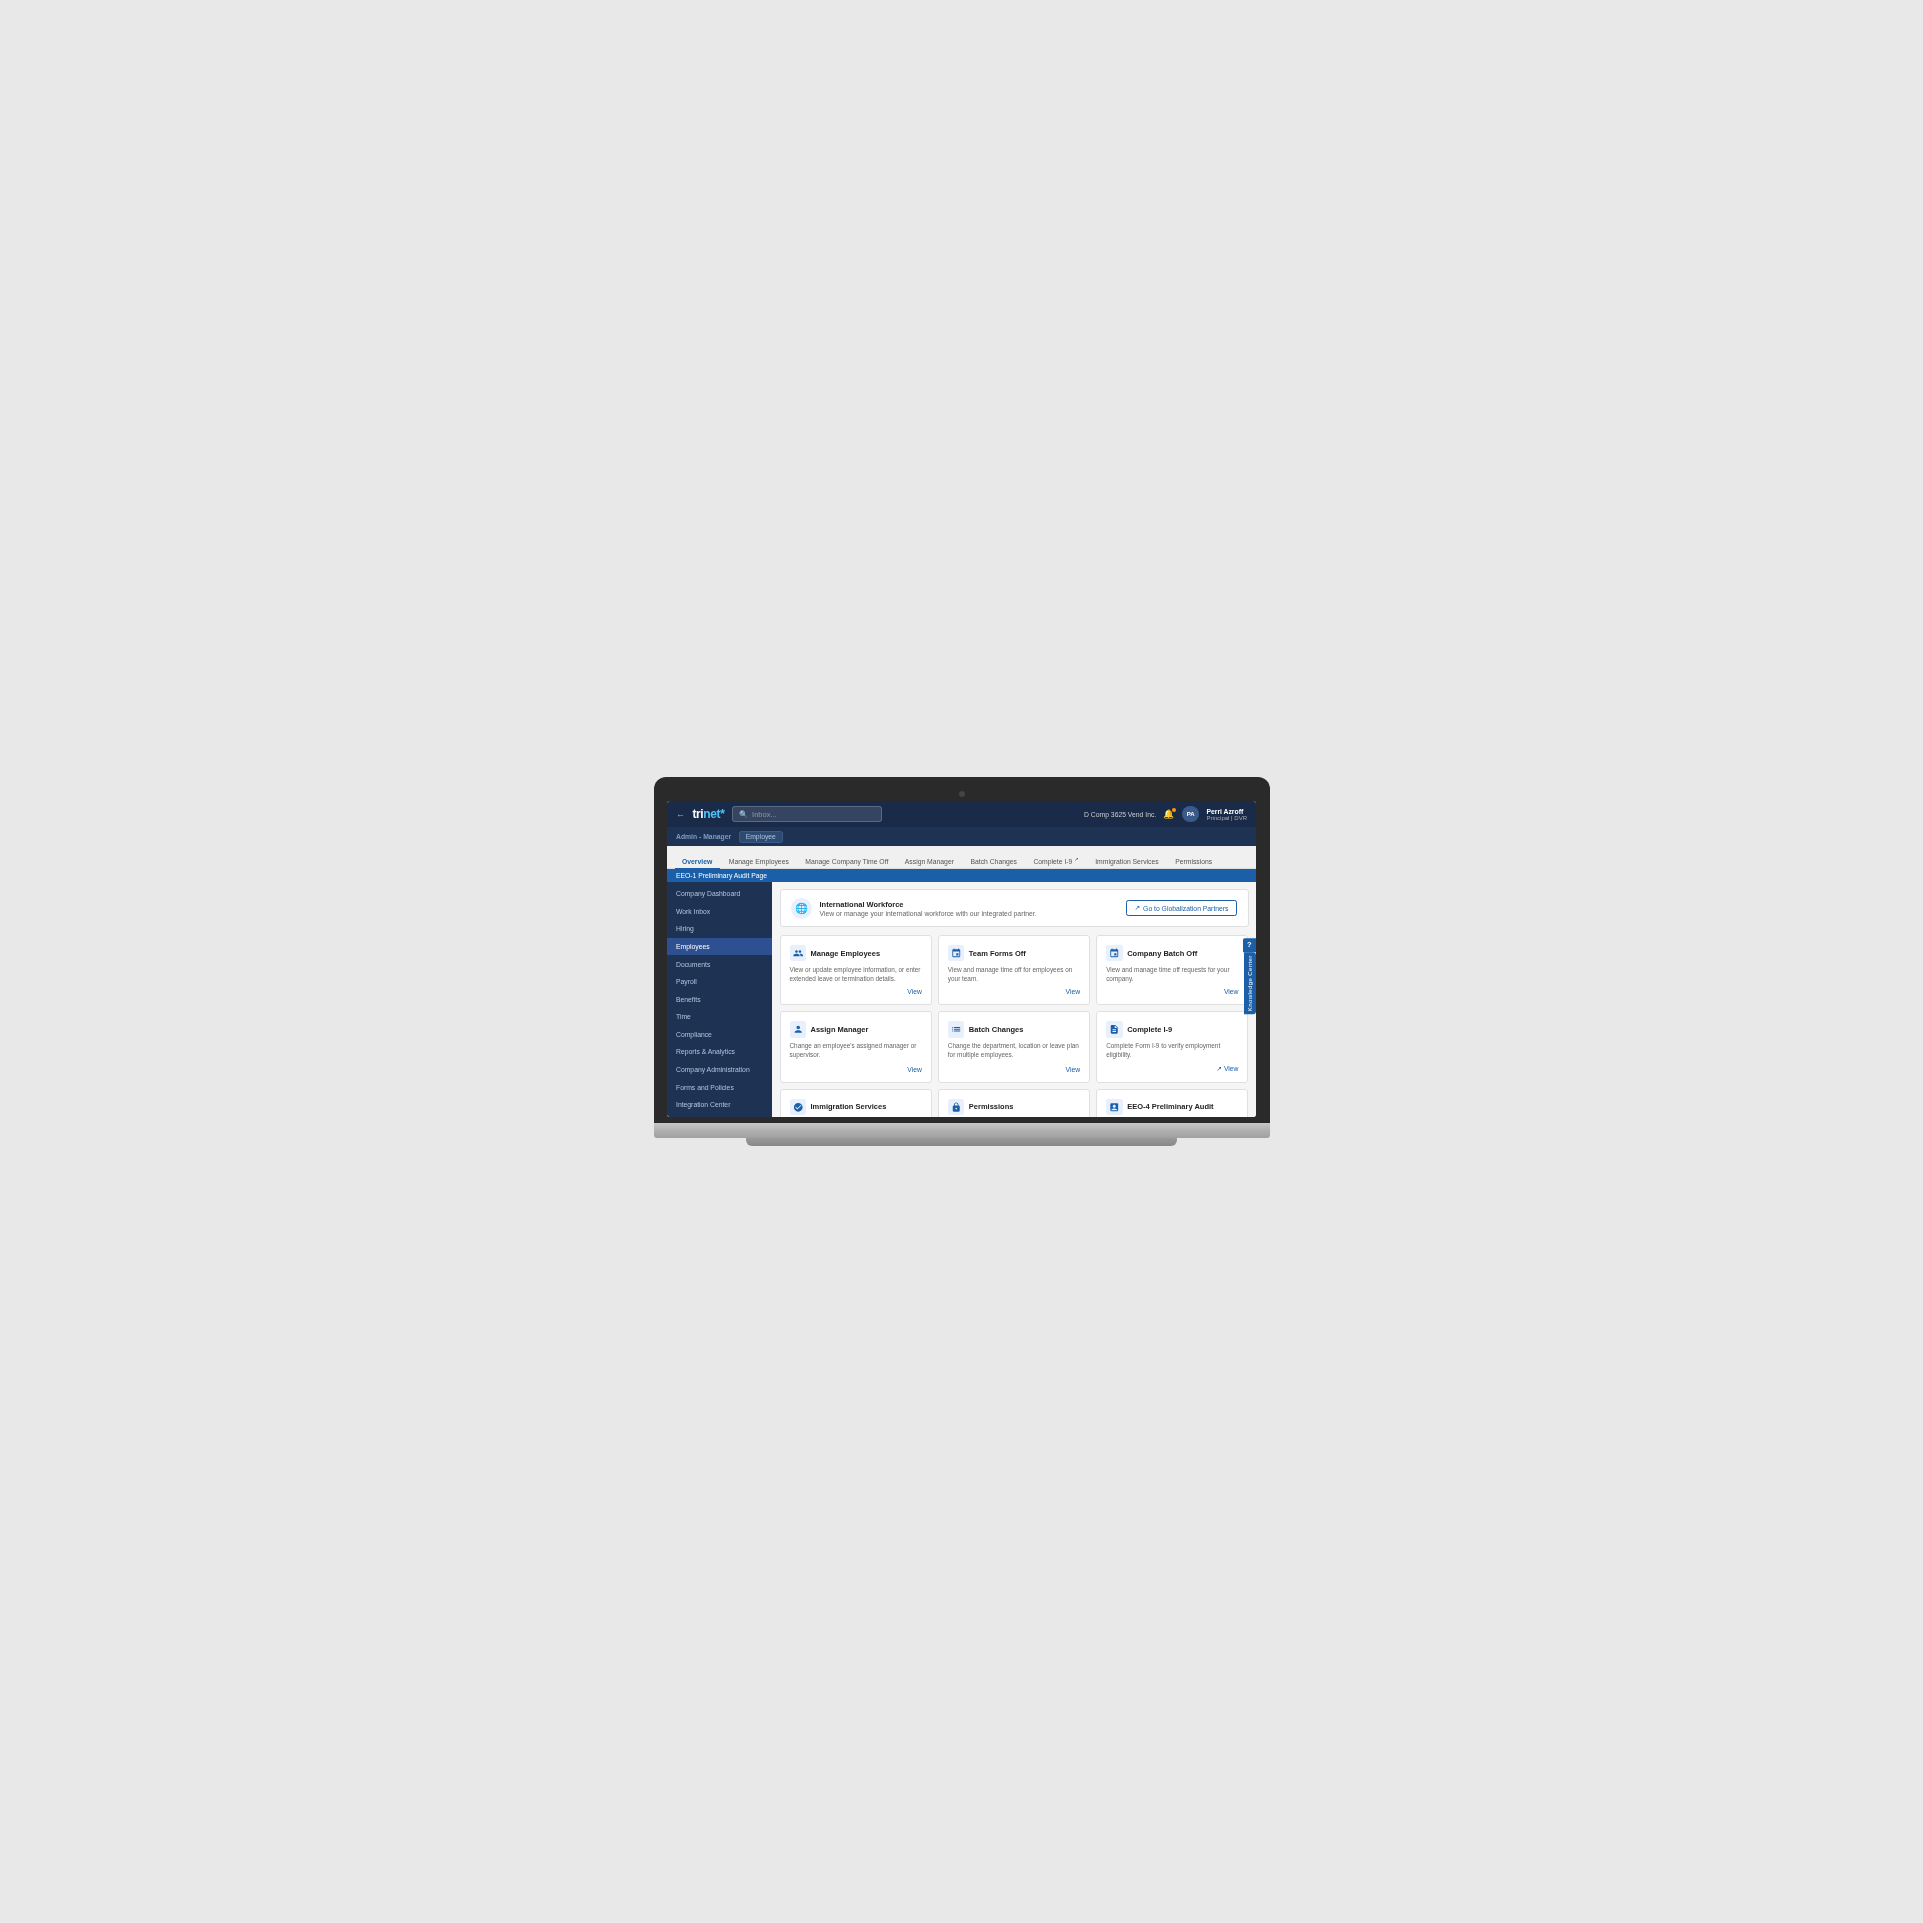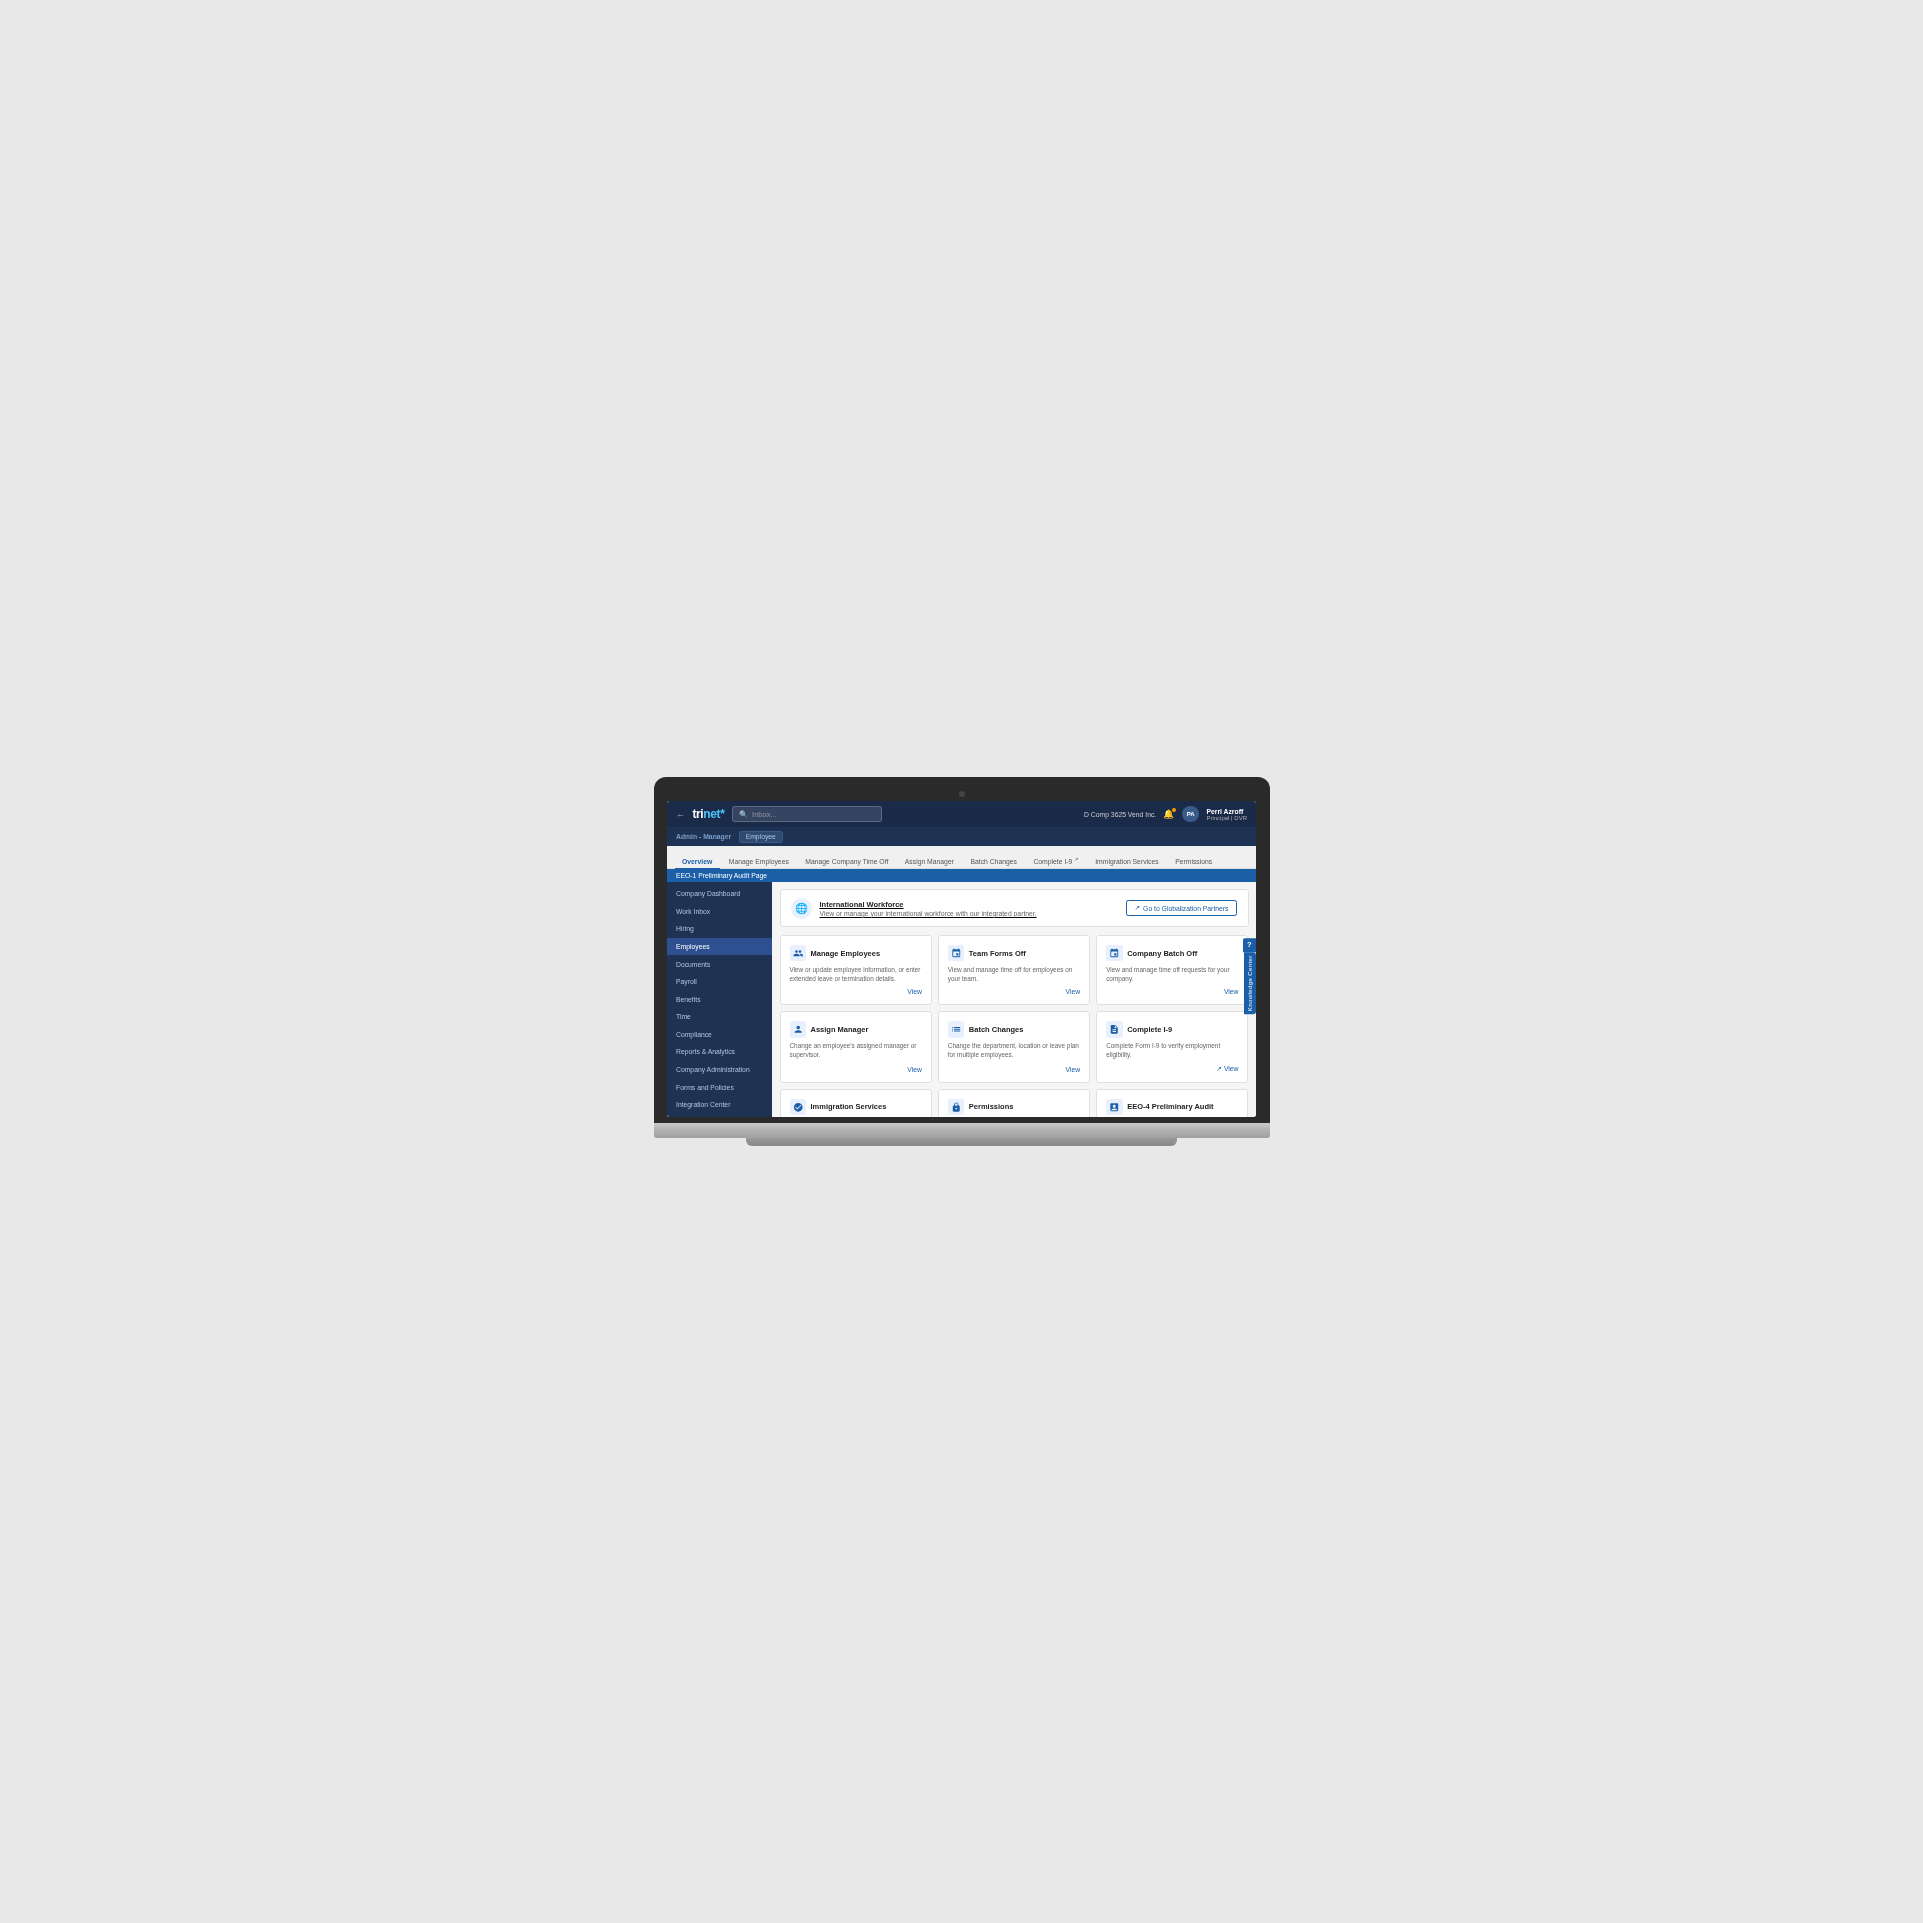--- a/index.html
+++ b/index.html
@@ -283,21 +283,20 @@
       display: flex;
       align-items: center;
       justify-content: center;
       color: #1a5fa8;
       font-size: 10.5px;
       flex-shrink: 0;
     }
 
     .banner-text {
       flex: 1;
-      text-decoration: underline;
     }
 
     .banner-title {
       font-size: 7.5px;
       font-weight: 700;
       color: #222;
       margin-bottom: 1.5px;
     }
 
     .banner-desc {

